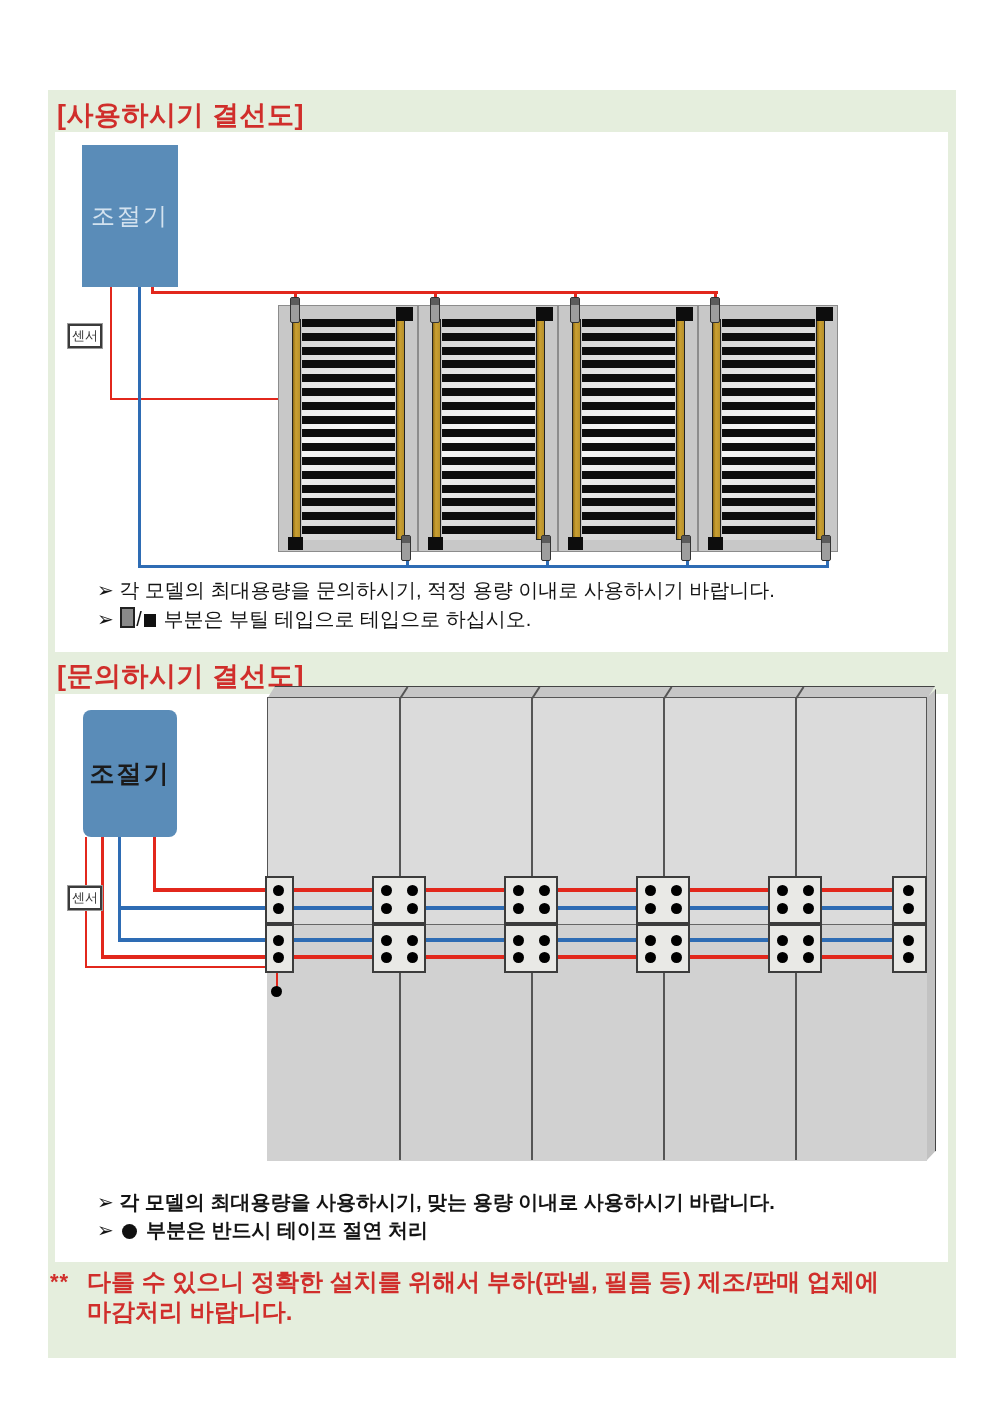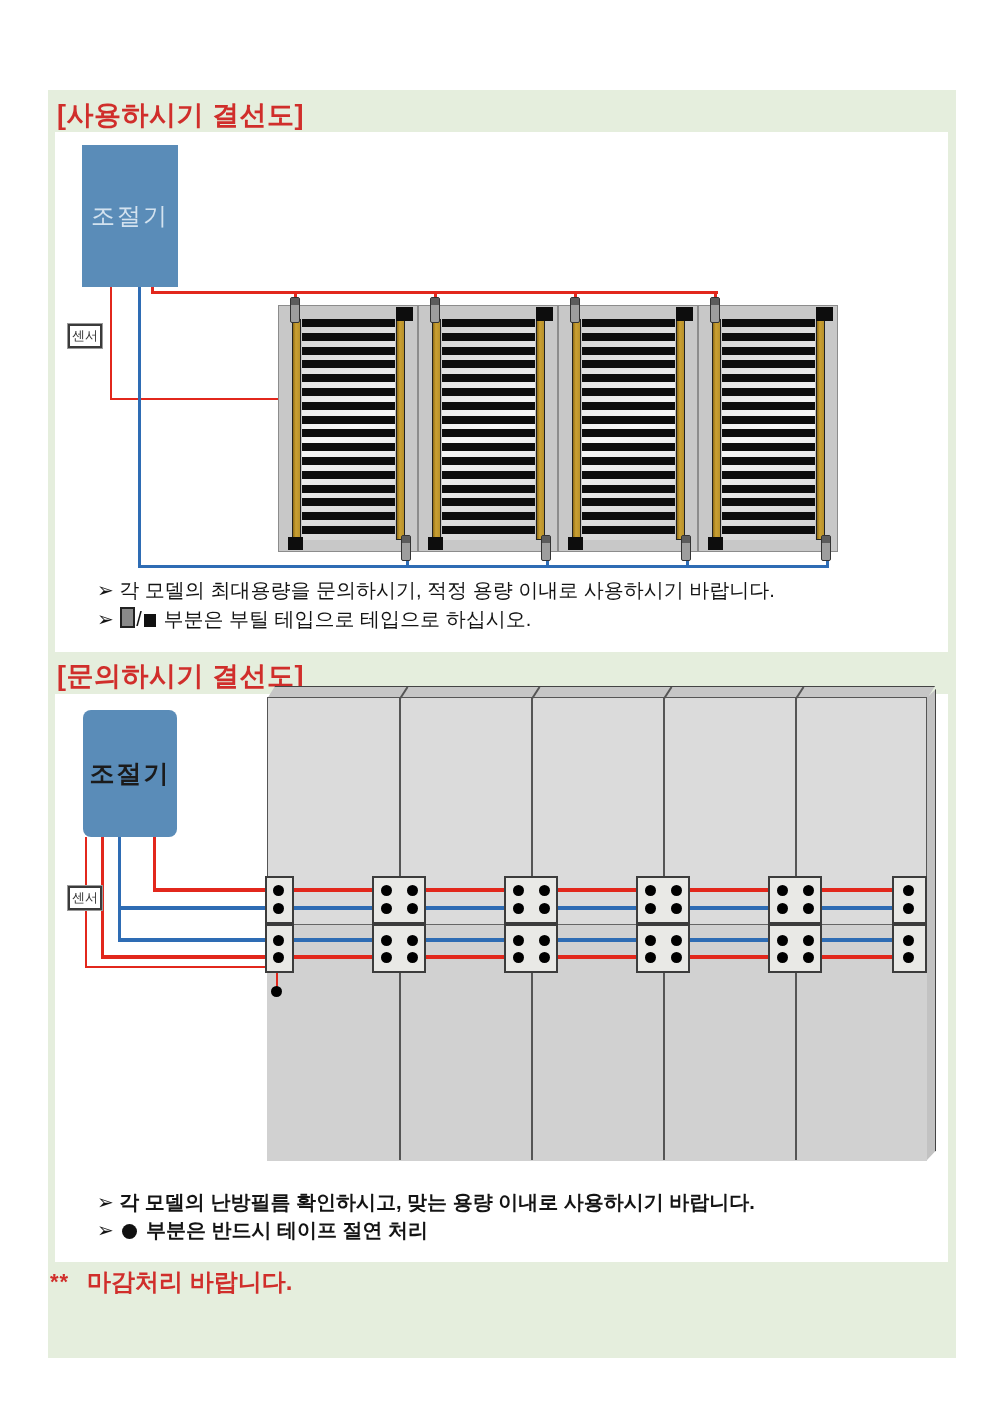--- a/index.html
+++ b/index.html
@@ -250,23 +250,24 @@
     <div class="dot" style="left:802.5px;top:884.5px;"></div>
     <div class="dot" style="left:802.5px;top:902.5px;"></div>
     <div class="dot" style="left:802.5px;top:934.5px;"></div>
     <div class="dot" style="left:802.5px;top:951.5px;"></div>
     <div class="dot" style="left:902.5px;top:884.5px;"></div>
     <div class="dot" style="left:902.5px;top:902.5px;"></div>
     <div class="dot" style="left:902.5px;top:934.5px;"></div>
     <div class="dot" style="left:902.5px;top:951.5px;"></div>
   </div>
 
-<div class="abs bullet b-bold" style="left:97px;top:1189px;">➢ 각 모델의 난방필름 확인하시고, 맞는 용량 이내로 사용하시기 바랍니다.</div>
+<div class="abs bullet b-bold" style="left:97px;top:1189px;">➢ 각 모델의 최대용량을 사용하시기, 맞는 용량 이내로 사용하시기 바랍니다.</div>
 <div class="abs bullet b-bold" style="left:97px;top:1217px;">
   <span>➢</span>
   <span class="sym-dot"></span>
   <span>부분은 반드시 테이프 절연 처리</span>
 </div>
 
 <div class="abs footer-text">
   <span class="footer-marker">**</span>
+  <div class="footer-line">다를 수 있으니 정확한 설치를 위해서 부하(판넬, 필름 등) 제조/판매 업체에</div>
   <div class="footer-line">마감처리 바랍니다.</div>
 </div>
 
 </body></html>

